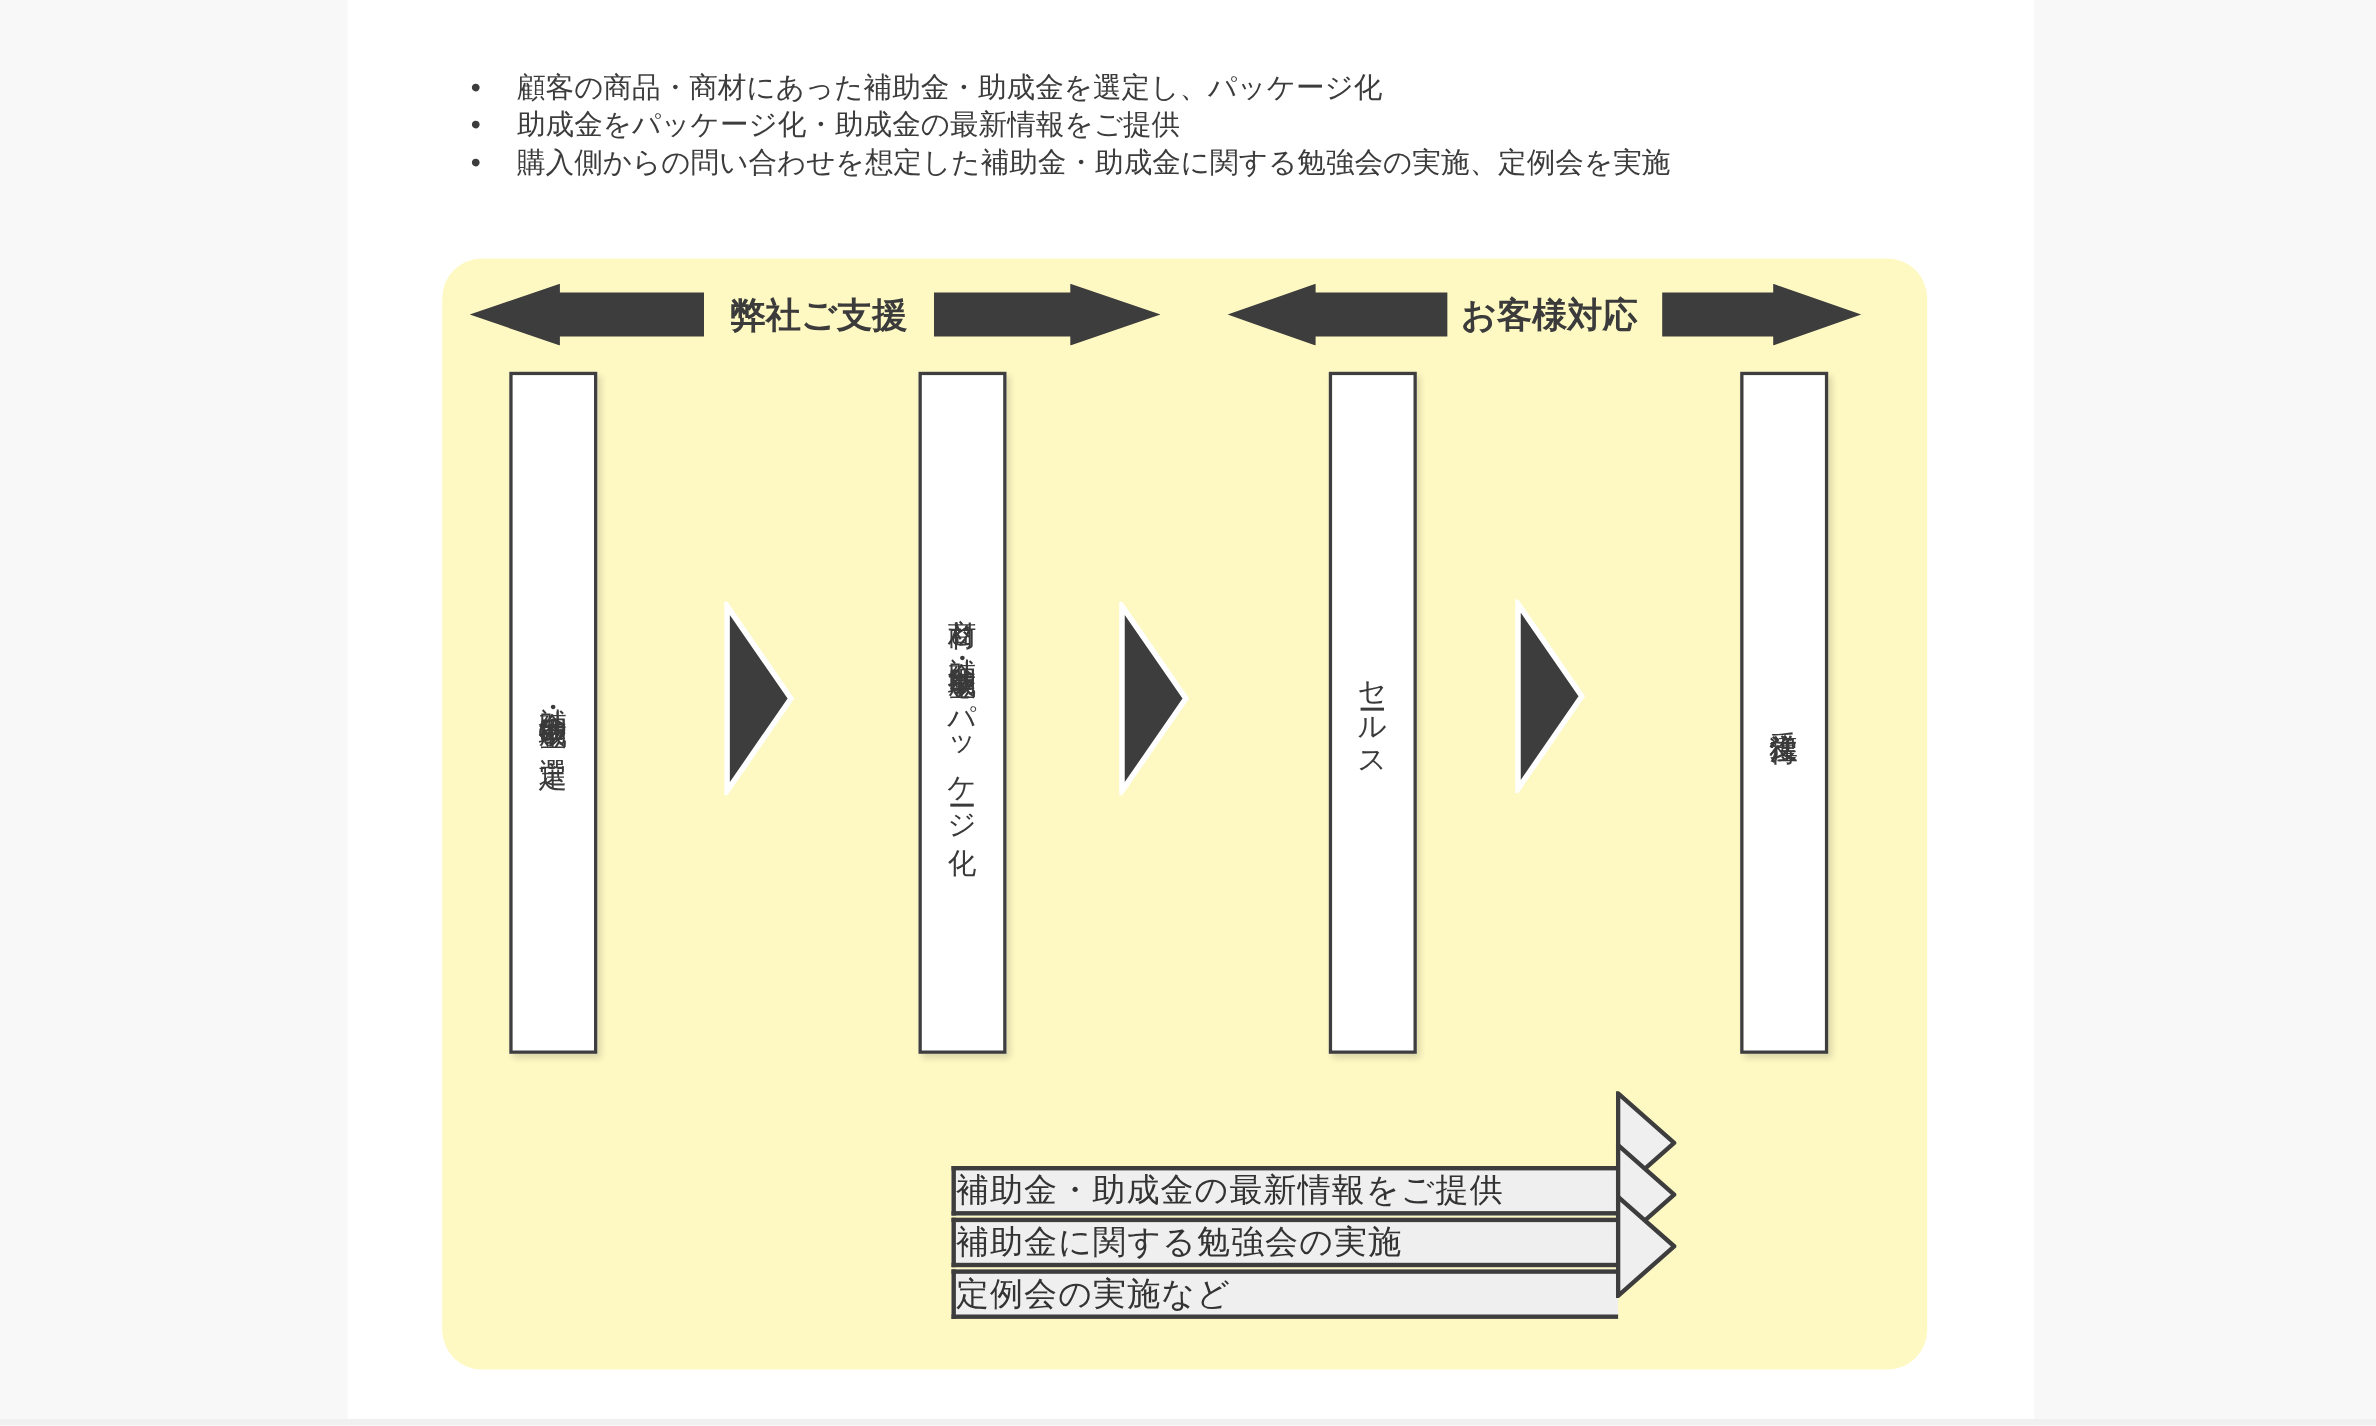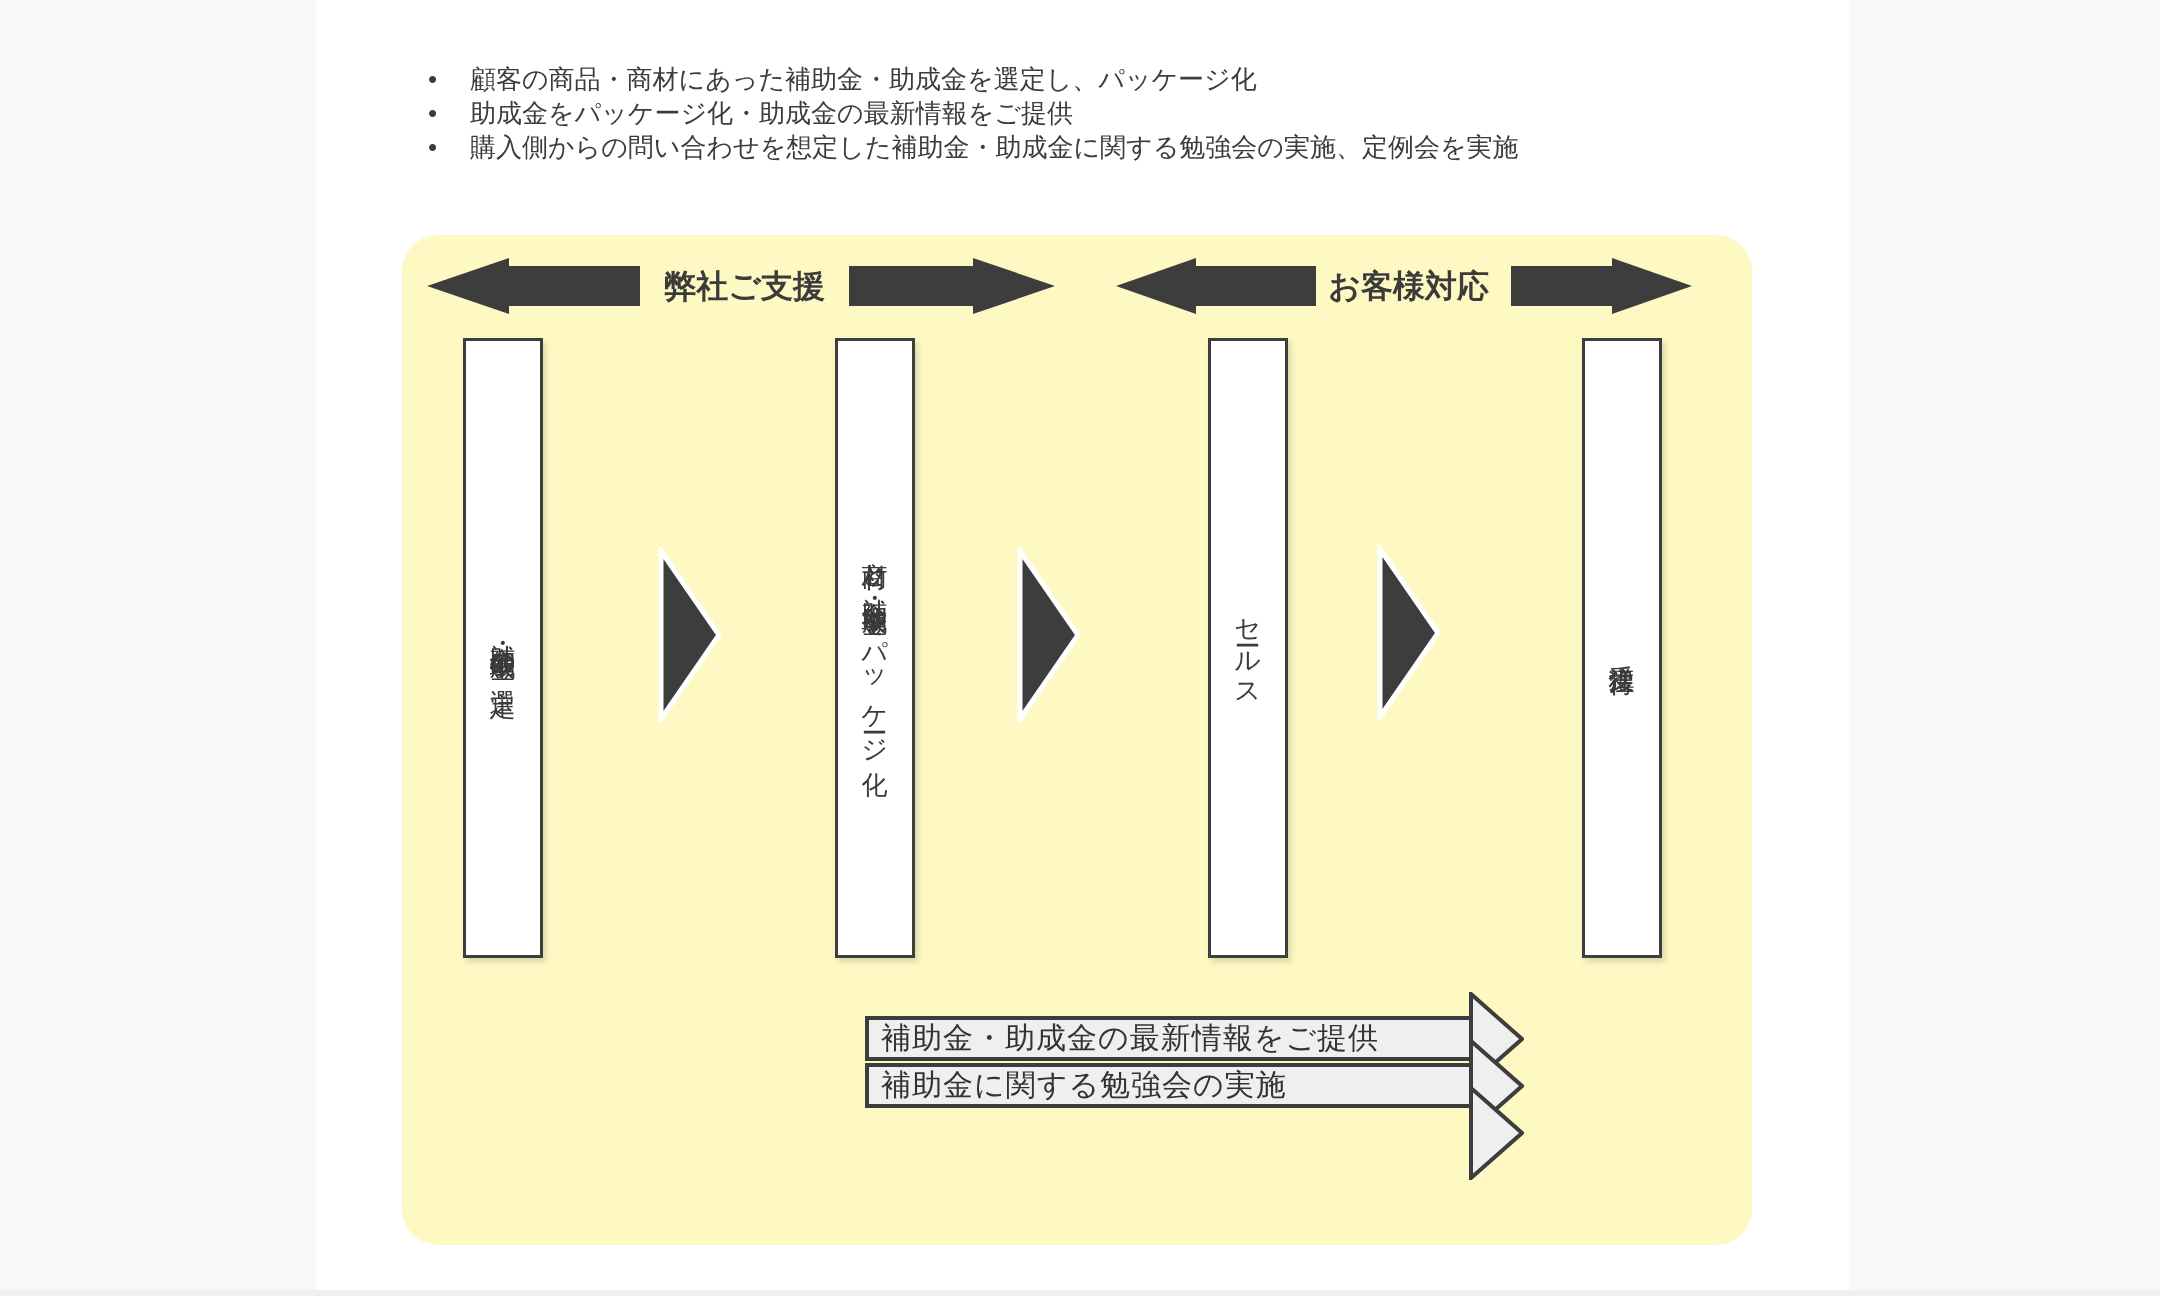--- a/index.html
+++ b/index.html
@@ -43,21 +43,21 @@
     writing-mode:vertical-rl;text-orientation:upright;
     font-size:26px;letter-spacing:2px;color:#3a3a3a;line-height:1;
     white-space:nowrap;
   }
   .flow-arrow{position:absolute;width:64px;height:176px;display:block;}
   .banner{
     position:absolute;left:463px;width:606px;height:45px;
     border:4px solid #3d3d3d;border-right:none;background:#efefef;
     display:flex;align-items:center;
     font-size:30px;letter-spacing:1px;color:#333333;
-    padding-left:12px;white-space:nowrap;
+    white-space:nowrap;margin-top:44px;
   }
   .banner-arrow{position:absolute;left:1067px;width:55px;height:94px;display:block;}
 </style>
 </head>
 <body>
 
 <div class="surface"></div>
 
 <div class="bullets">
   <div class="bullet-item">
@@ -114,20 +114,23 @@
   <svg class="flow-arrow" style="left:975px;top:310px" viewBox="0 0 64 176">
     <polygon points="3,4 61,88 3,172" fill="#3d3d3d" stroke="#ffffff" stroke-width="5"></polygon>
   </svg>
 
   <div class="banner" style="top:781px">
     <span>補助金・助成金の最新情報をご提供</span>
   </div>
   <div class="banner" style="top:828px">
     <span>補助金に関する勉強会の実施</span>
   </div>
+  <div class="banner" style="top:875px">
+    <span>定例会の実施など</span>
+  </div>
 
   <svg class="banner-arrow" style="top:757px" viewBox="0 0 55 94">
     <polygon points="2,2 53,47 2,92" fill="#efefef" stroke="#3d3d3d" stroke-width="4"></polygon>
   </svg>
   <svg class="banner-arrow" style="top:804px" viewBox="0 0 55 94">
     <polygon points="2,2 53,47 2,92" fill="#efefef" stroke="#3d3d3d" stroke-width="4"></polygon>
   </svg>
   <svg class="banner-arrow" style="top:851px" viewBox="0 0 55 94">
     <polygon points="2,2 53,47 2,92" fill="#efefef" stroke="#3d3d3d" stroke-width="4"></polygon>
   </svg>

